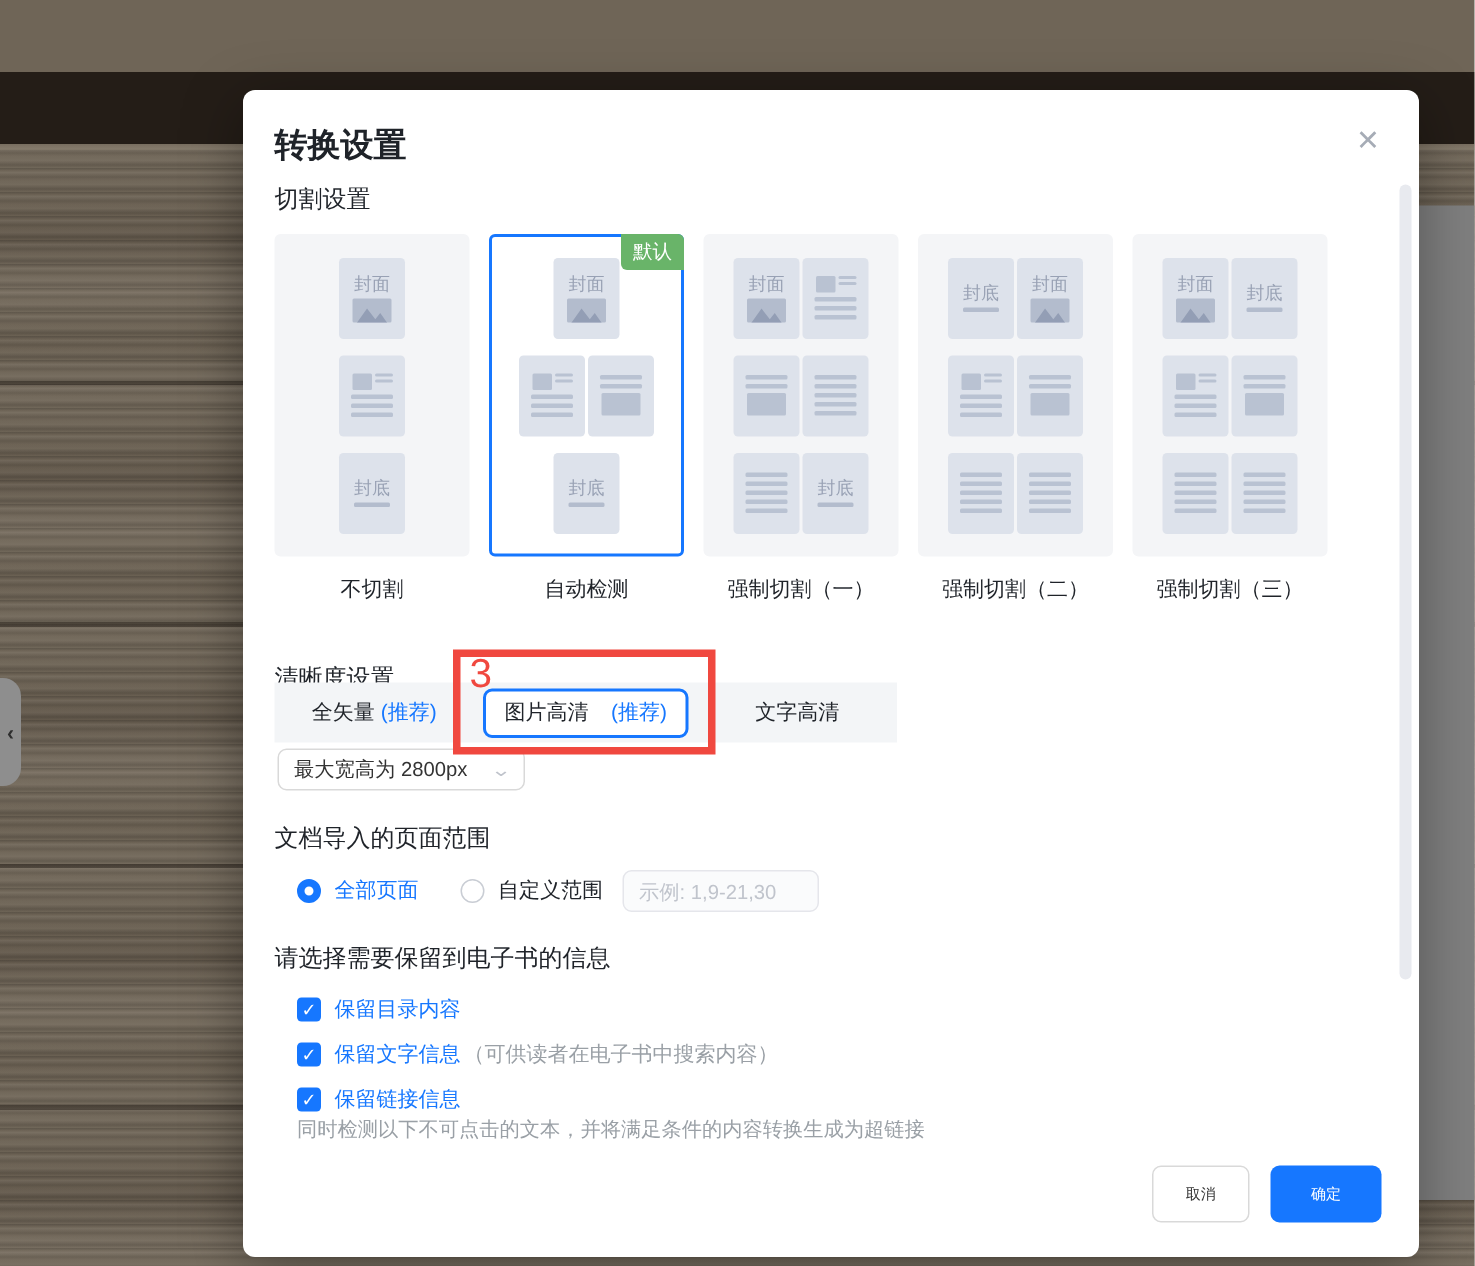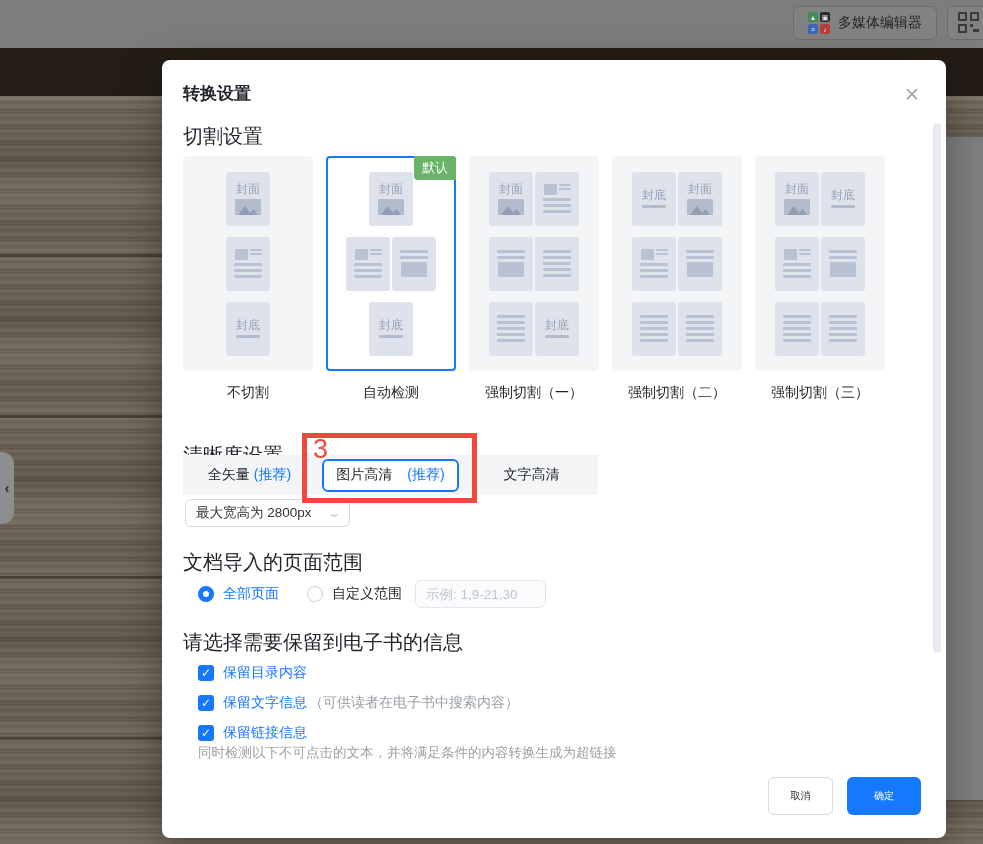--- a/index.html
+++ b/index.html
@@ -44,22 +44,22 @@
       border-radius:0 12px 12px 0; display:flex; align-items:center; justify-content:center; }
   .collapse-handle span { color:#2e2e2e; font-size:14px; font-weight:bold; line-height:1; }
 
   
   .dialog { position:absolute; left:162px; top:60px; width:784px; height:778px; background:#fff;
       border-radius:8px; box-shadow:0 10px 40px rgba(0,0,0,.35); }
 
   .dlg-close { position:absolute; top:25px; right:24px; width:20px; height:20px; color:#a6acb6;
       font-size:19px; line-height:20px; text-align:center; cursor:pointer; }
 
-  .dlg-title { position:absolute; left:21px; top:22px; font-size:17px; font-weight:bold; color:#1f2329; }
-  .sec-title { position:absolute; left:21px; font-size:20px; color:#1f2329; }
+  .dlg-title { position:absolute; left:21px; top:22px; font-size:22px; font-weight:bold; color:#1f2329; }
+  .sec-title { position:absolute; left:21px; font-size:16px; color:#1f2329; }
   .t-cut { top:63px; } .t-clarity { top:362px;margin-top:20px; } .t-range { top:489px; } .t-keep { top:569px; }
 
   
   .cards { position:absolute; left:21px; top:96px; display:flex; gap:13px; }
   .card-wrap { width:130px; display:flex; flex-direction:column; align-items:center; }
   .card { position:relative; width:130px; height:215px; background:#f4f5f7; border-radius:4px;
       display:flex; flex-direction:column; align-items:center; justify-content:center; gap:11px; }
   .card.selected { background:#fff; border:2px solid #1677ff; }
   .card-label { margin-top:13px; font-size:14px; color:#1f2329; }
   .badge { position:absolute; top:-2px; right:-2px; background:#69b469; color:#fff; font-size:13px;
@@ -122,39 +122,20 @@
   .btn-cancel { left:606px; width:65px; background:#fff; border:1px solid #d9d9d9; color:#333; }
   .btn-ok { left:685px; width:74px; background:#1677ff; color:#fff; }
 
   .dlg-scrollbar { position:absolute; left:771px; top:63px; width:8px; height:530px; background:#e8eaef; border-radius:4px; }
 </style>
 </head>
 <body>
 
 <div class="screen">
 
-  <div class="topbar">
-    <div class="tb-btn mm">
-      <span class="mm-icon">
-        <span class="mm-t1">▲</span>
-          <span class="mm-t2">▣</span>
-          <span class="mm-t3">≡</span>
-          <span class="mm-t4">♪</span>
-      </span>
-      <span class="tb-label">多媒体编辑器</span>
-    </div>
-    <div class="tb-btn qr">
-      <span class="qr-icon">
-        <i></i>
-          <i></i>
-          <i></i>
-          <i class="fill"></i>
-      </span>
-    </div>
-  </div>
   <div class="darkstrip"></div>
   <div class="wood"></div>
   <div class="right-panel"></div>
   <div class="collapse-handle">
     <span>‹</span>
   </div>
 
   <div class="dialog">
 
     <div class="dlg-close">✕</div>

